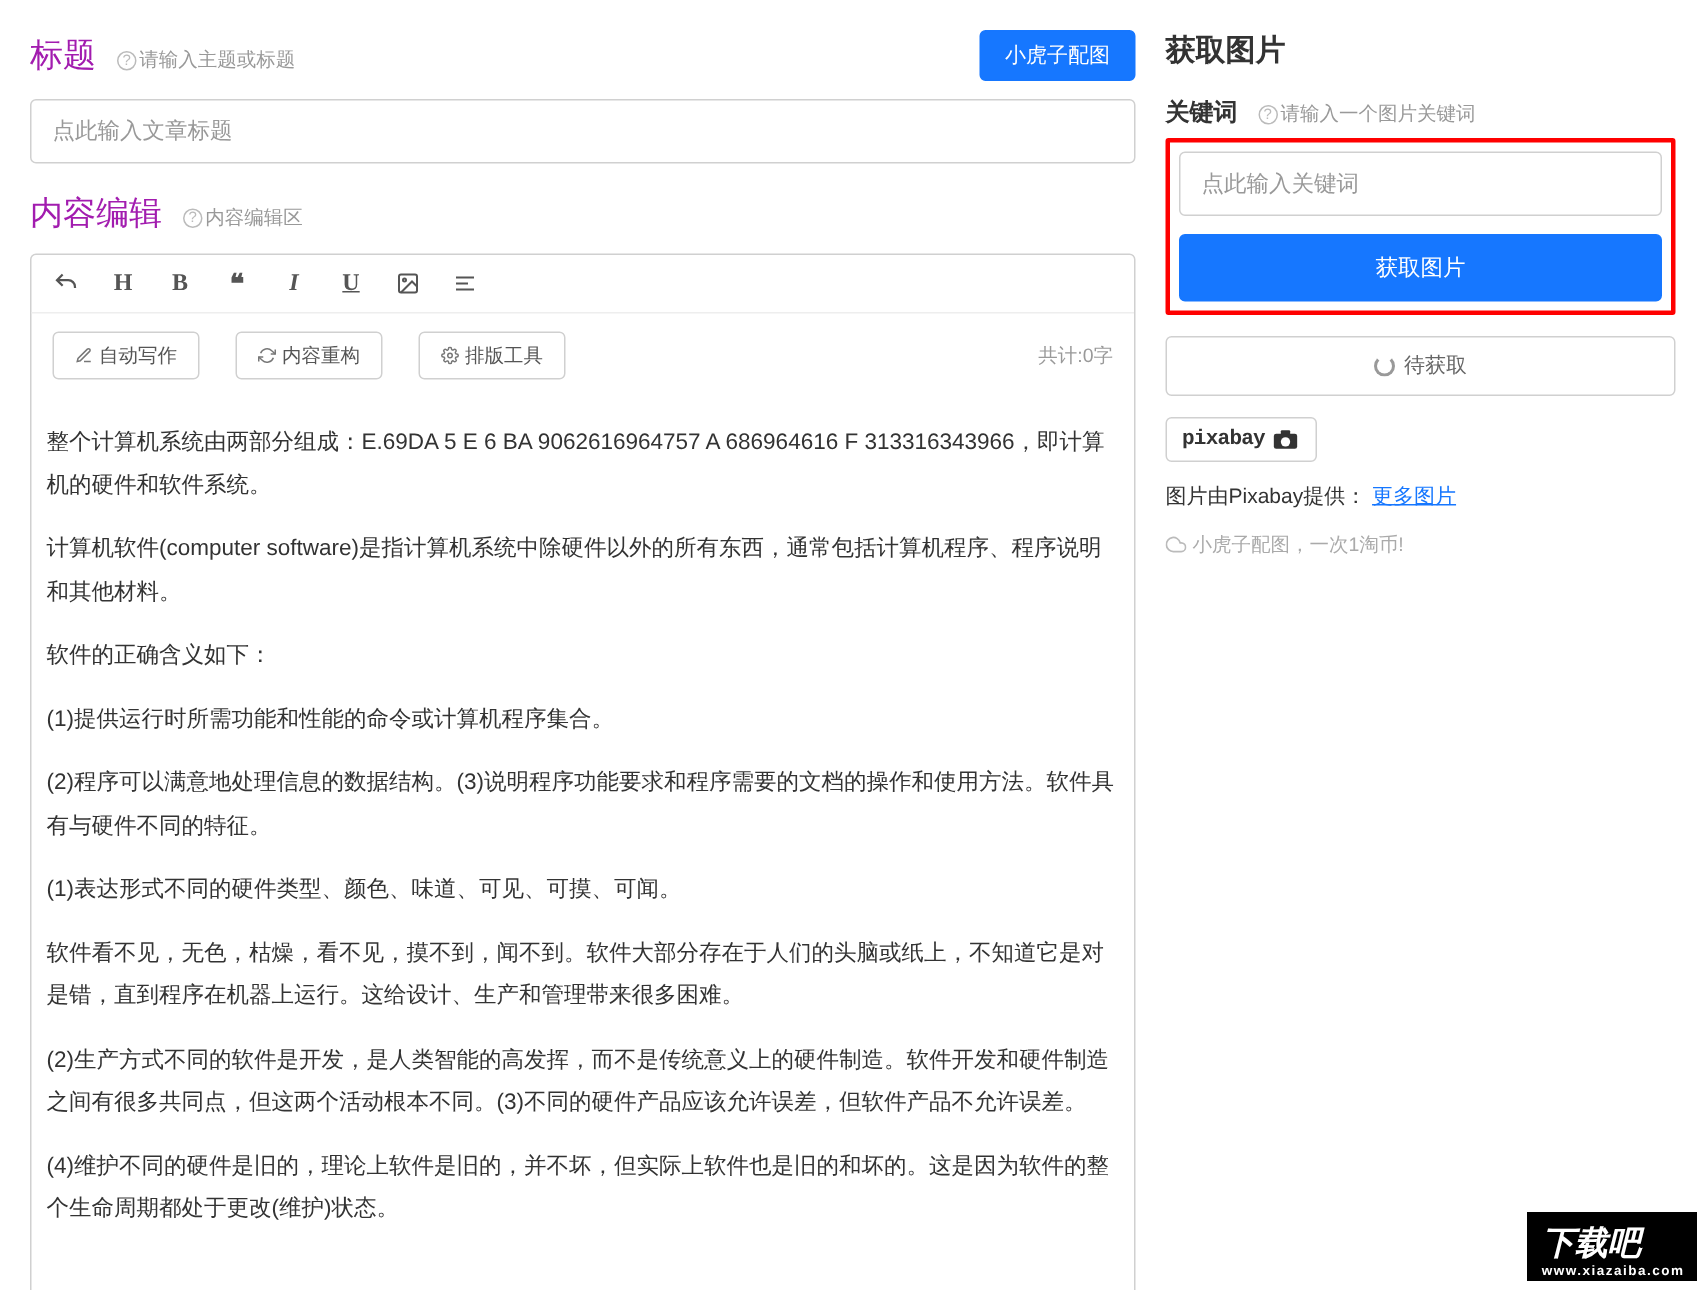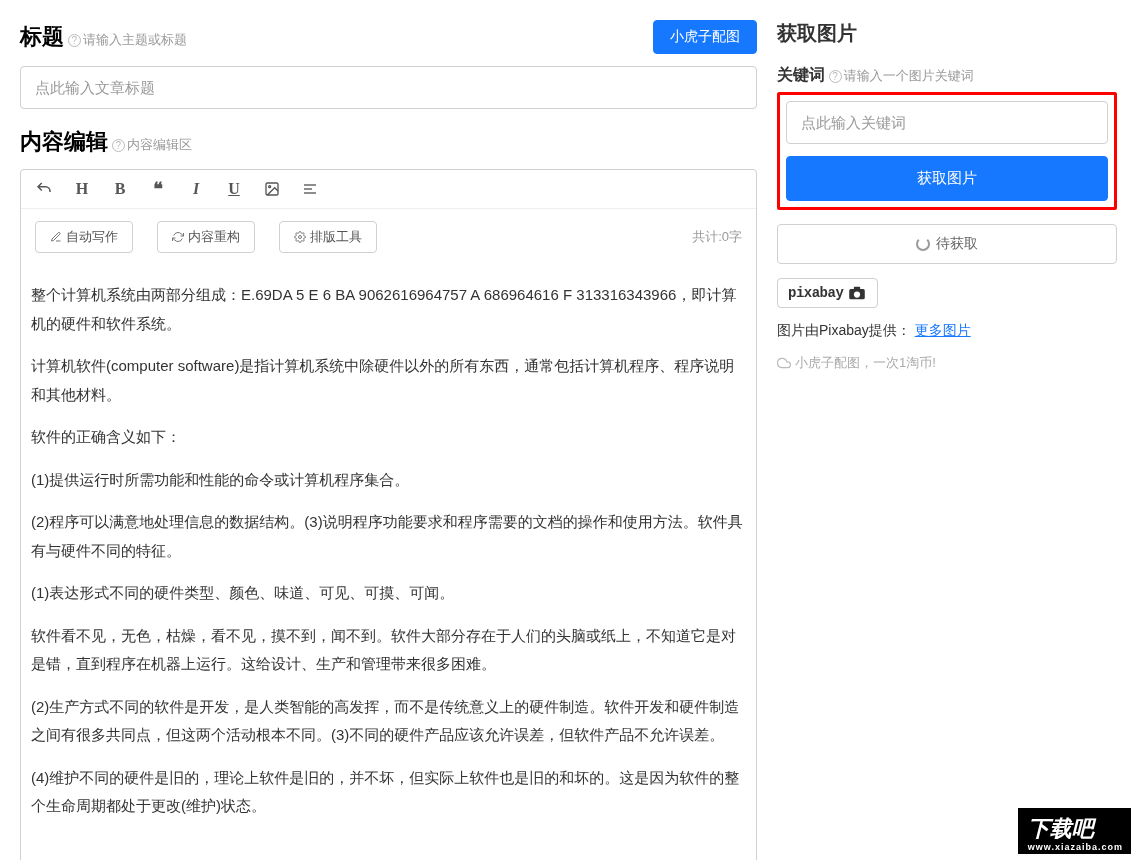--- a/index.html
+++ b/index.html
@@ -2,22 +2,22 @@
 <html><head>
 <meta charset="utf-8">
 <style>
 * { box-sizing: border-box; margin: 0; padding: 0; }
 body { font-family: "Microsoft YaHei", Arial, sans-serif; background: #fff; color: #333; font-size: 14px; }
 .container { display: flex; padding: 20px; gap: 20px; width: 1137px; }
 .main { flex: 1; min-width: 0; }
 .sidebar { width: 340px; }
 
 .section-header { display: flex; align-items: center; margin-bottom: 12px; justify-content: space-between; }
-.section-title { font-size: 22px; font-weight: bold; color: #000000; }
-.section-hint { font-size: 13px; color: #999; margin-left: 0; }
+.section-title { font-size: 22px; font-weight: normal; color: #a21caf; }
+.section-hint { font-size: 13px; color: #999; margin-left: 10px; }
 .hint-icon { display: inline-block; width: 13px; height: 13px; border: 1px solid #bbb; border-radius: 50%; font-size: 10px; line-height: 11px; text-align: center; color: #bbb; vertical-align: middle; margin-right: 2px; }
 
 .btn { display: inline-flex; align-items: center; justify-content: center; padding: 7px 16px; border-radius: 4px; cursor: pointer; font-size: 14px; border: 1px solid #d0d0d0; background: #fff; color: #555; gap: 4px; }
 .btn-primary { background: #1677ff; border-color: #1677ff; color: #fff; }
 .btn-primary-large { background: #1677ff; border-color: #1677ff; color: #fff; width: 100%; padding: 12px; font-size: 15px; }
 
 .title-input { width: 100%; padding: 12px 14px; border: 1px solid #d0d0d0; border-radius: 4px; font-size: 15px; color: #666; margin-bottom: 18px; }
 .title-input::placeholder { color: #999; }
 
 .editor-box { border: 1px solid #d0d0d0; border-radius: 4px; }

